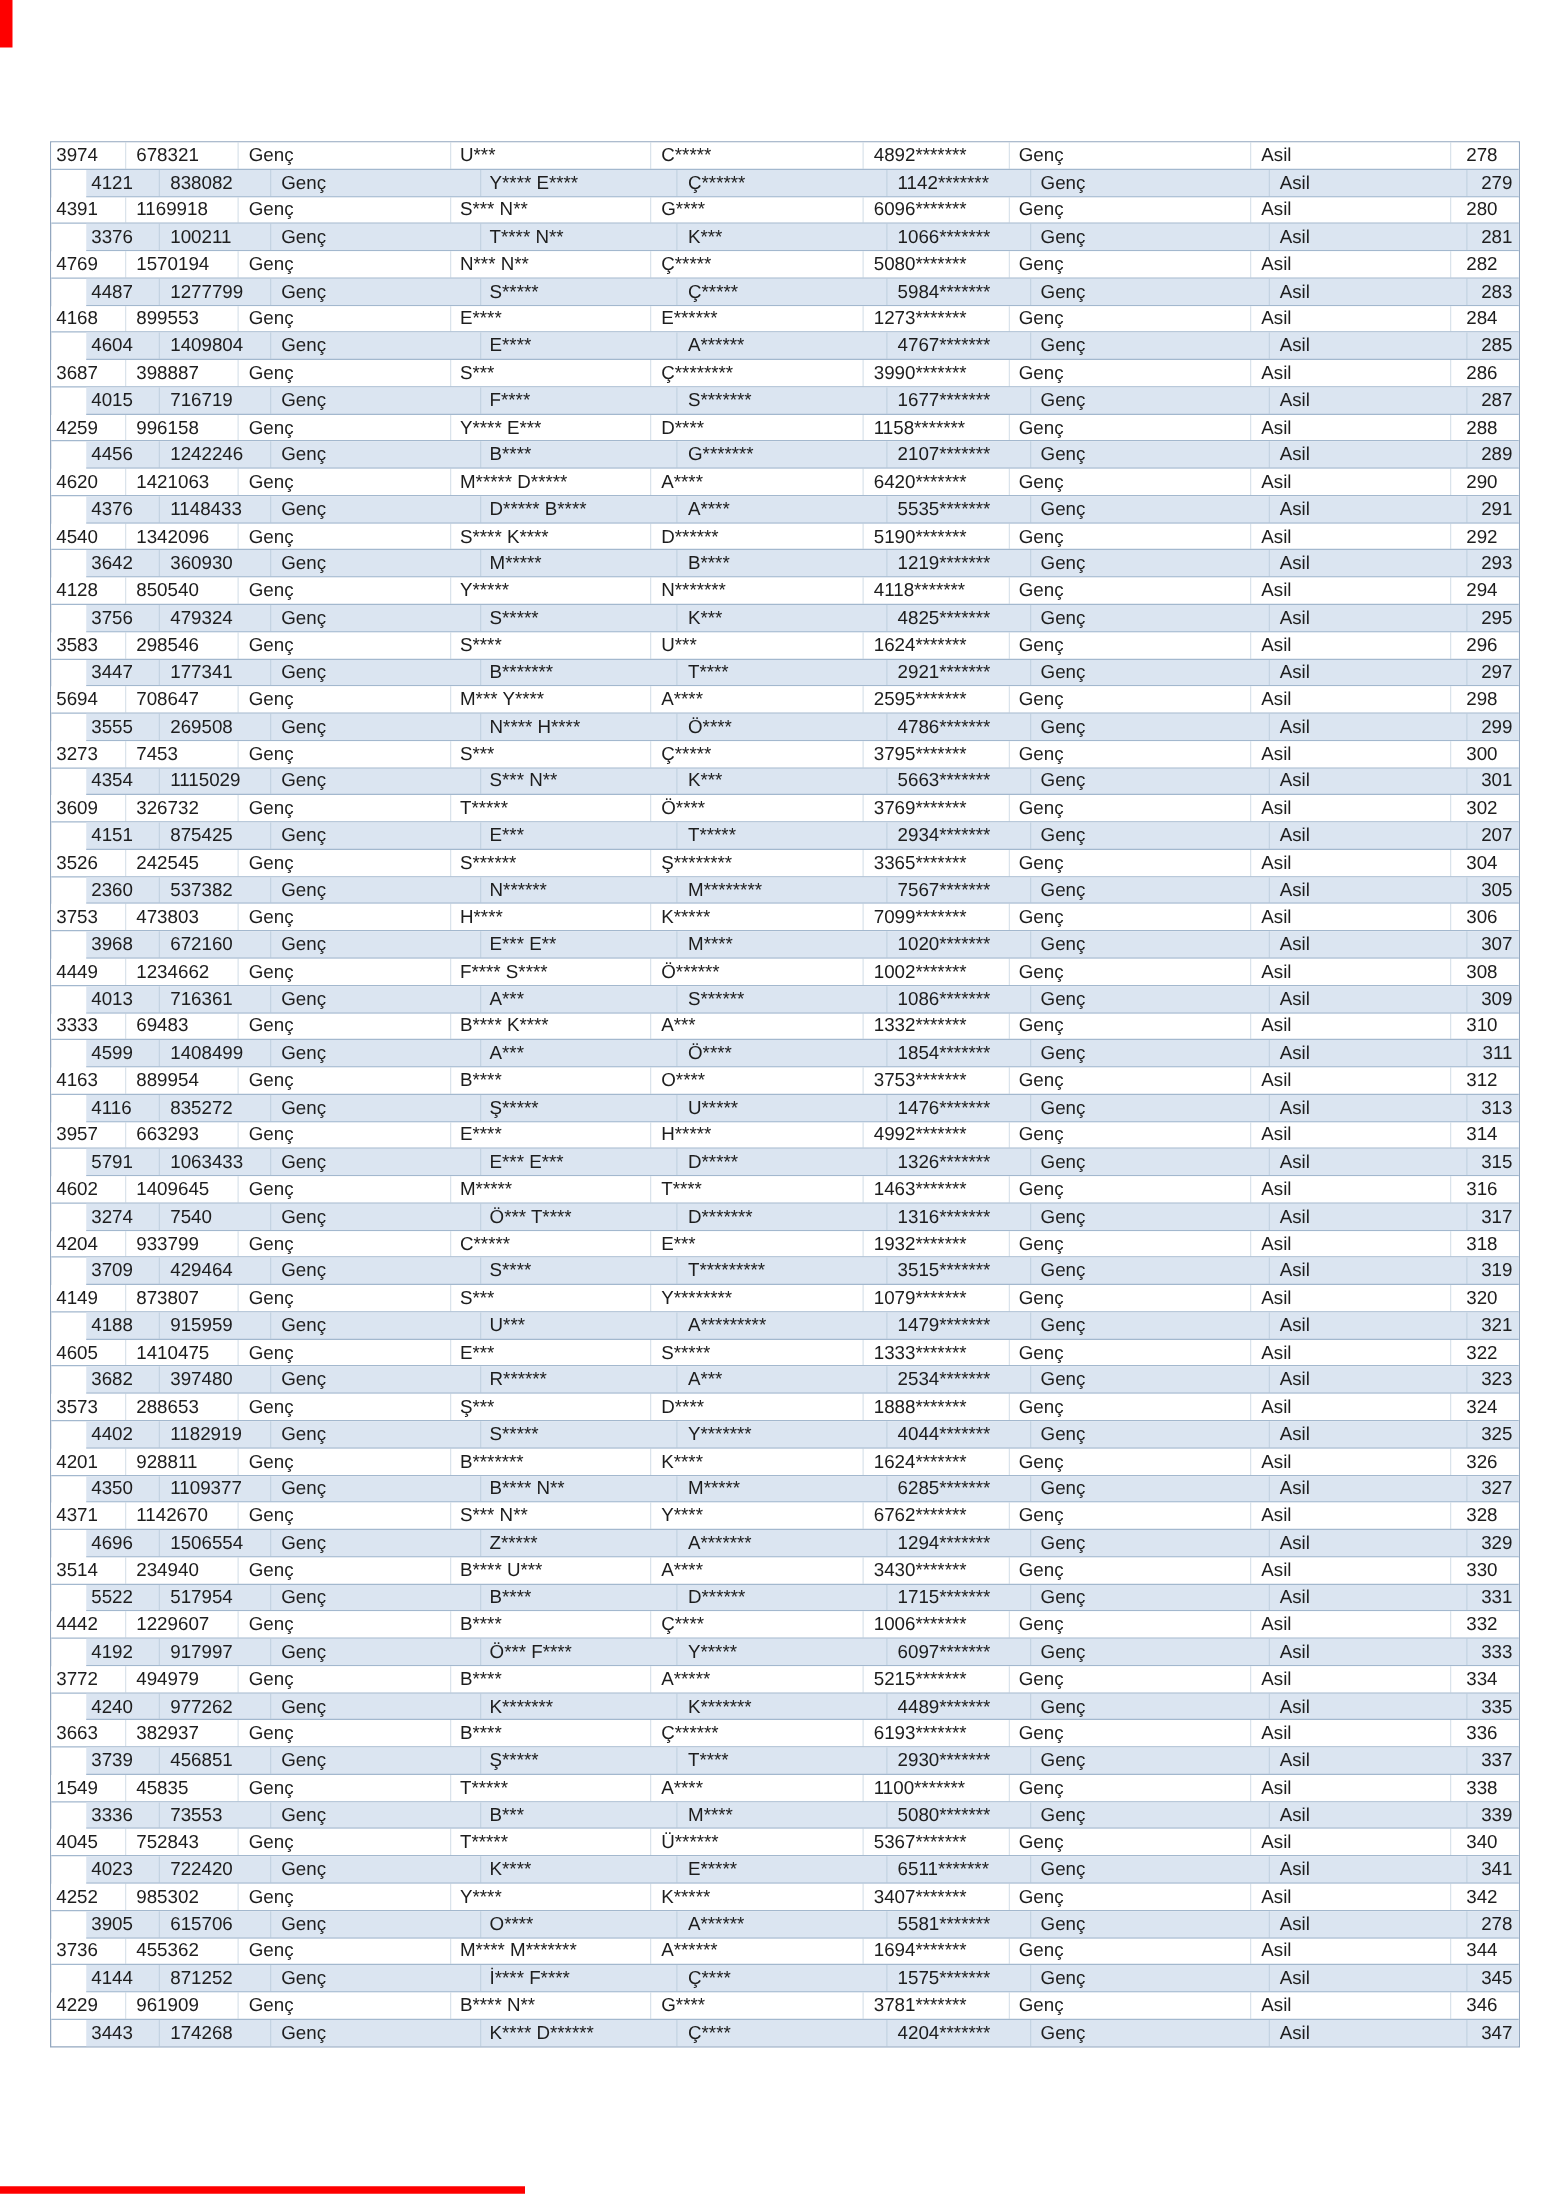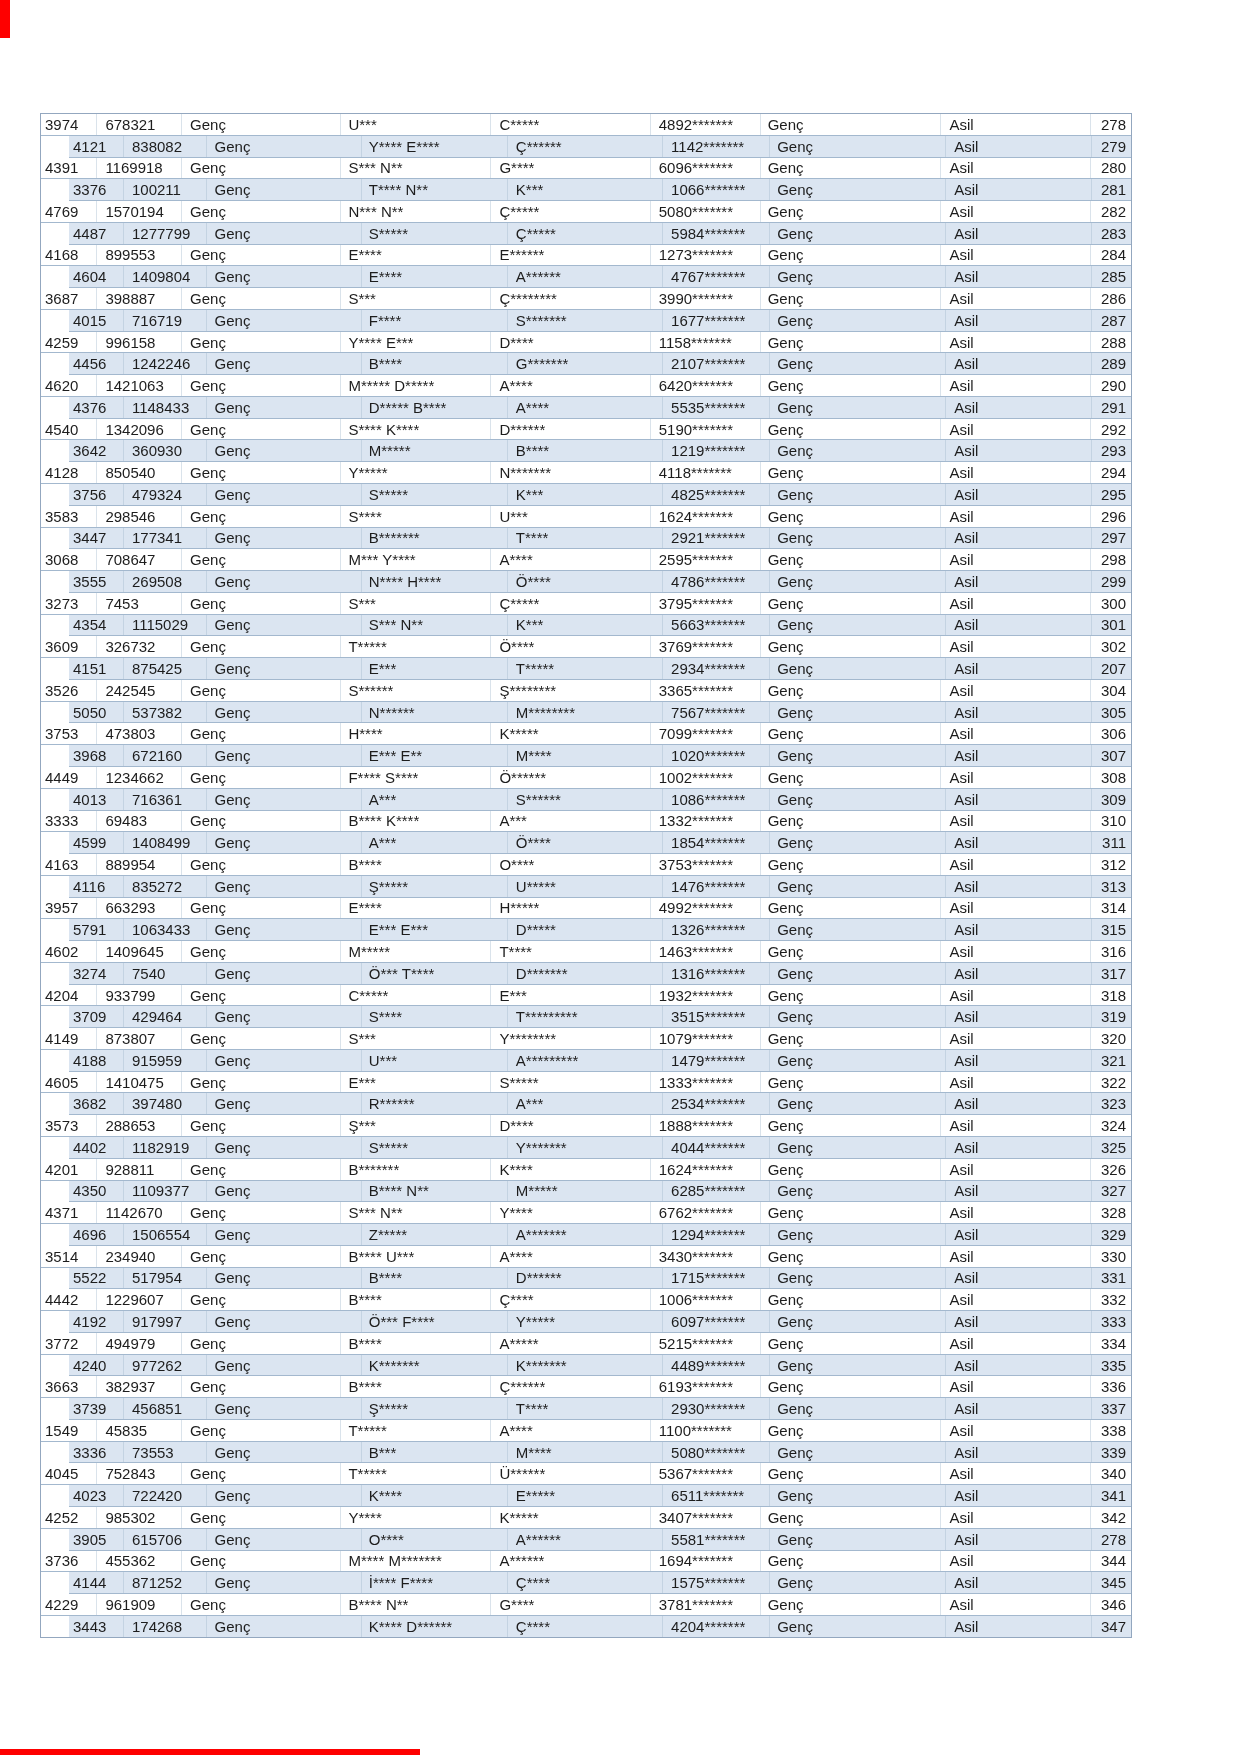--- a/index.html
+++ b/index.html
@@ -17,21 +17,21 @@
     position:absolute;left:0;top:0;width:10px;height:38px;
     background:var(--red,#fe0000);
   }
   .red-bar-bottom{
     position:absolute;left:0;top:1749px;width:420px;height:6px;
     background:var(--red,#fe0000);
   }
 
   
   .tbl{
-    position:absolute;left:40px;top:113px;width:1092px;height:1525px;
+    position:absolute;left:40px;top:113px;width:1176px;height:1525px;
     box-sizing:border-box;
     border:1px solid var(--outer-border,#93a7bf);
     display:flex;flex-direction:column;
     background:#ffffff;
   }
   .row{
     flex:1 1 0;
     display:flex;
     box-sizing:border-box;
     border-bottom:1px solid var(--row-border,#a3b8ce);
@@ -279,21 +279,21 @@
         <div class="cell c2">177341</div>
         <div class="cell c3">Genç</div>
         <div class="cell c4">B*******</div>
         <div class="cell c5">T****</div>
         <div class="cell c6">2921*******</div>
         <div class="cell c7">Genç</div>
         <div class="cell c8">Asil</div>
         <div class="cell c9">297</div>
       </div>
       <div class="row">
-        <div class="cell c1">3068</div>
+        <div class="cell c1">5694</div>
         <div class="cell c2">708647</div>
         <div class="cell c3">Genç</div>
         <div class="cell c4">M*** Y****</div>
         <div class="cell c5">A****</div>
         <div class="cell c6">2595*******</div>
         <div class="cell c7">Genç</div>
         <div class="cell c8">Asil</div>
         <div class="cell c9">298</div>
       </div>
       <div class="row alt">
@@ -356,21 +356,21 @@
         <div class="cell c2">242545</div>
         <div class="cell c3">Genç</div>
         <div class="cell c4">S******</div>
         <div class="cell c5">Ş********</div>
         <div class="cell c6">3365*******</div>
         <div class="cell c7">Genç</div>
         <div class="cell c8">Asil</div>
         <div class="cell c9">304</div>
       </div>
       <div class="row alt">
-        <div class="cell c1">5050</div>
+        <div class="cell c1">2360</div>
         <div class="cell c2">537382</div>
         <div class="cell c3">Genç</div>
         <div class="cell c4">N******</div>
         <div class="cell c5">M********</div>
         <div class="cell c6">7567*******</div>
         <div class="cell c7">Genç</div>
         <div class="cell c8">Asil</div>
         <div class="cell c9">305</div>
       </div>
       <div class="row">

